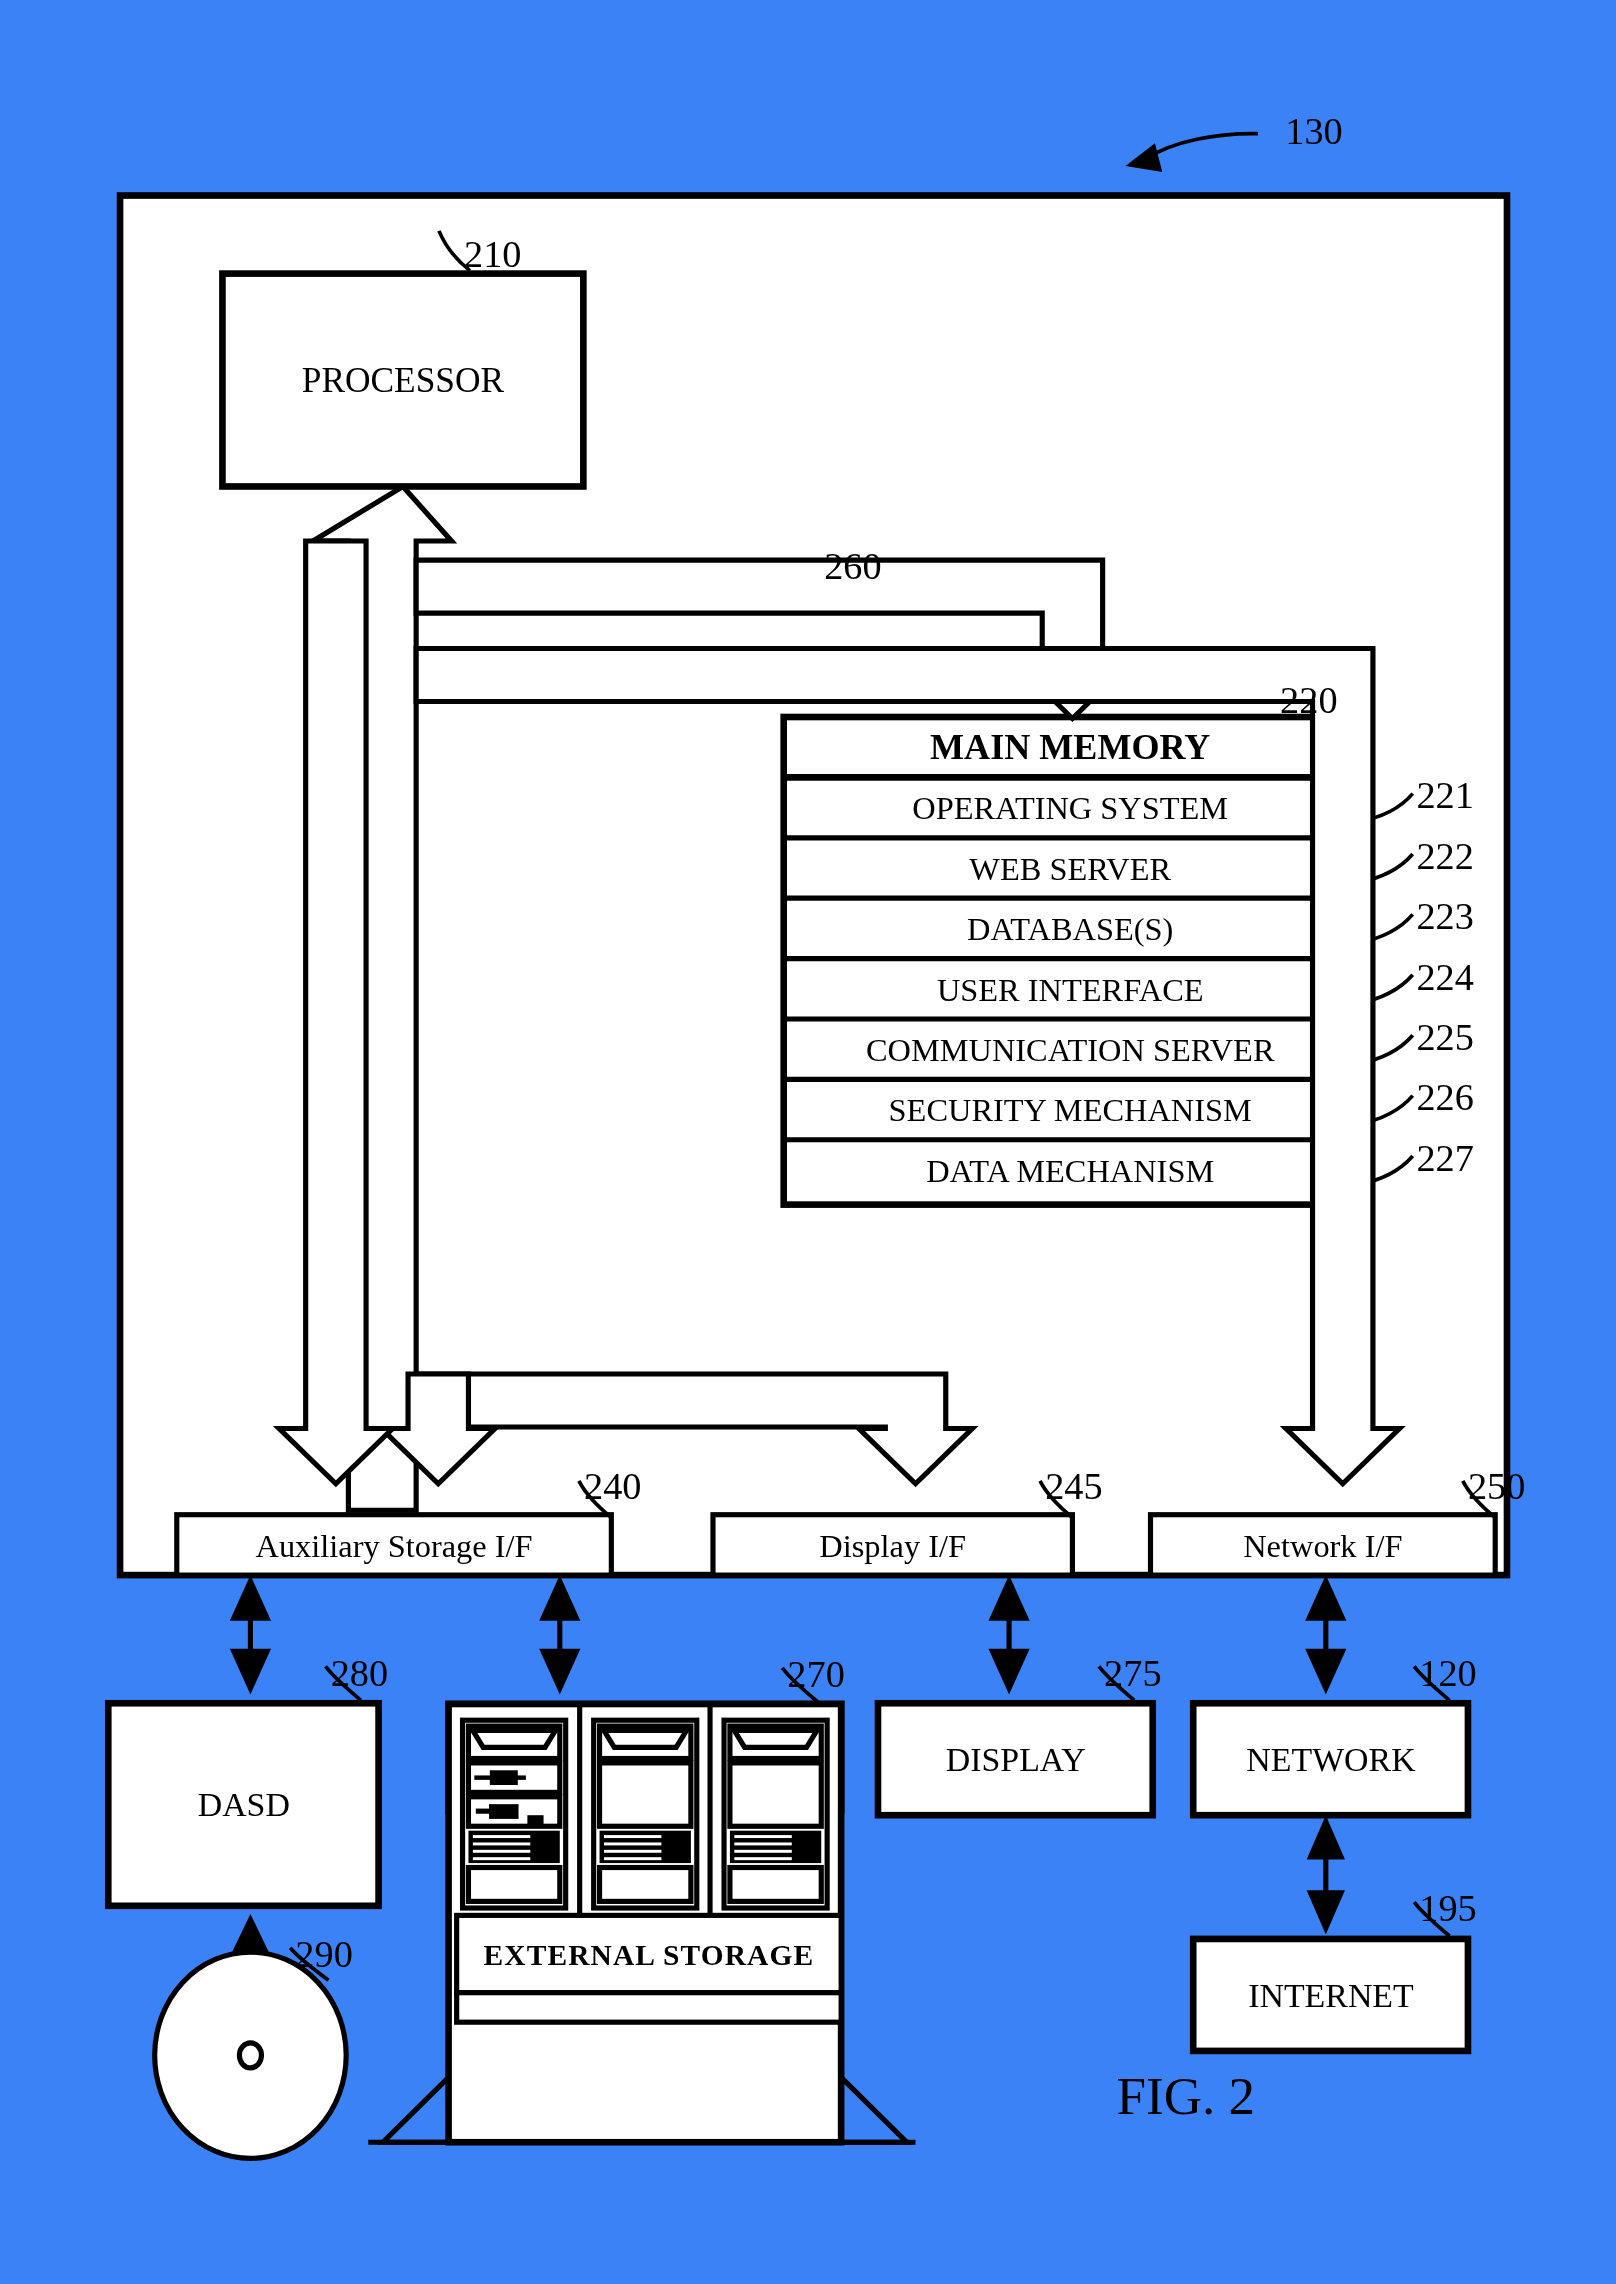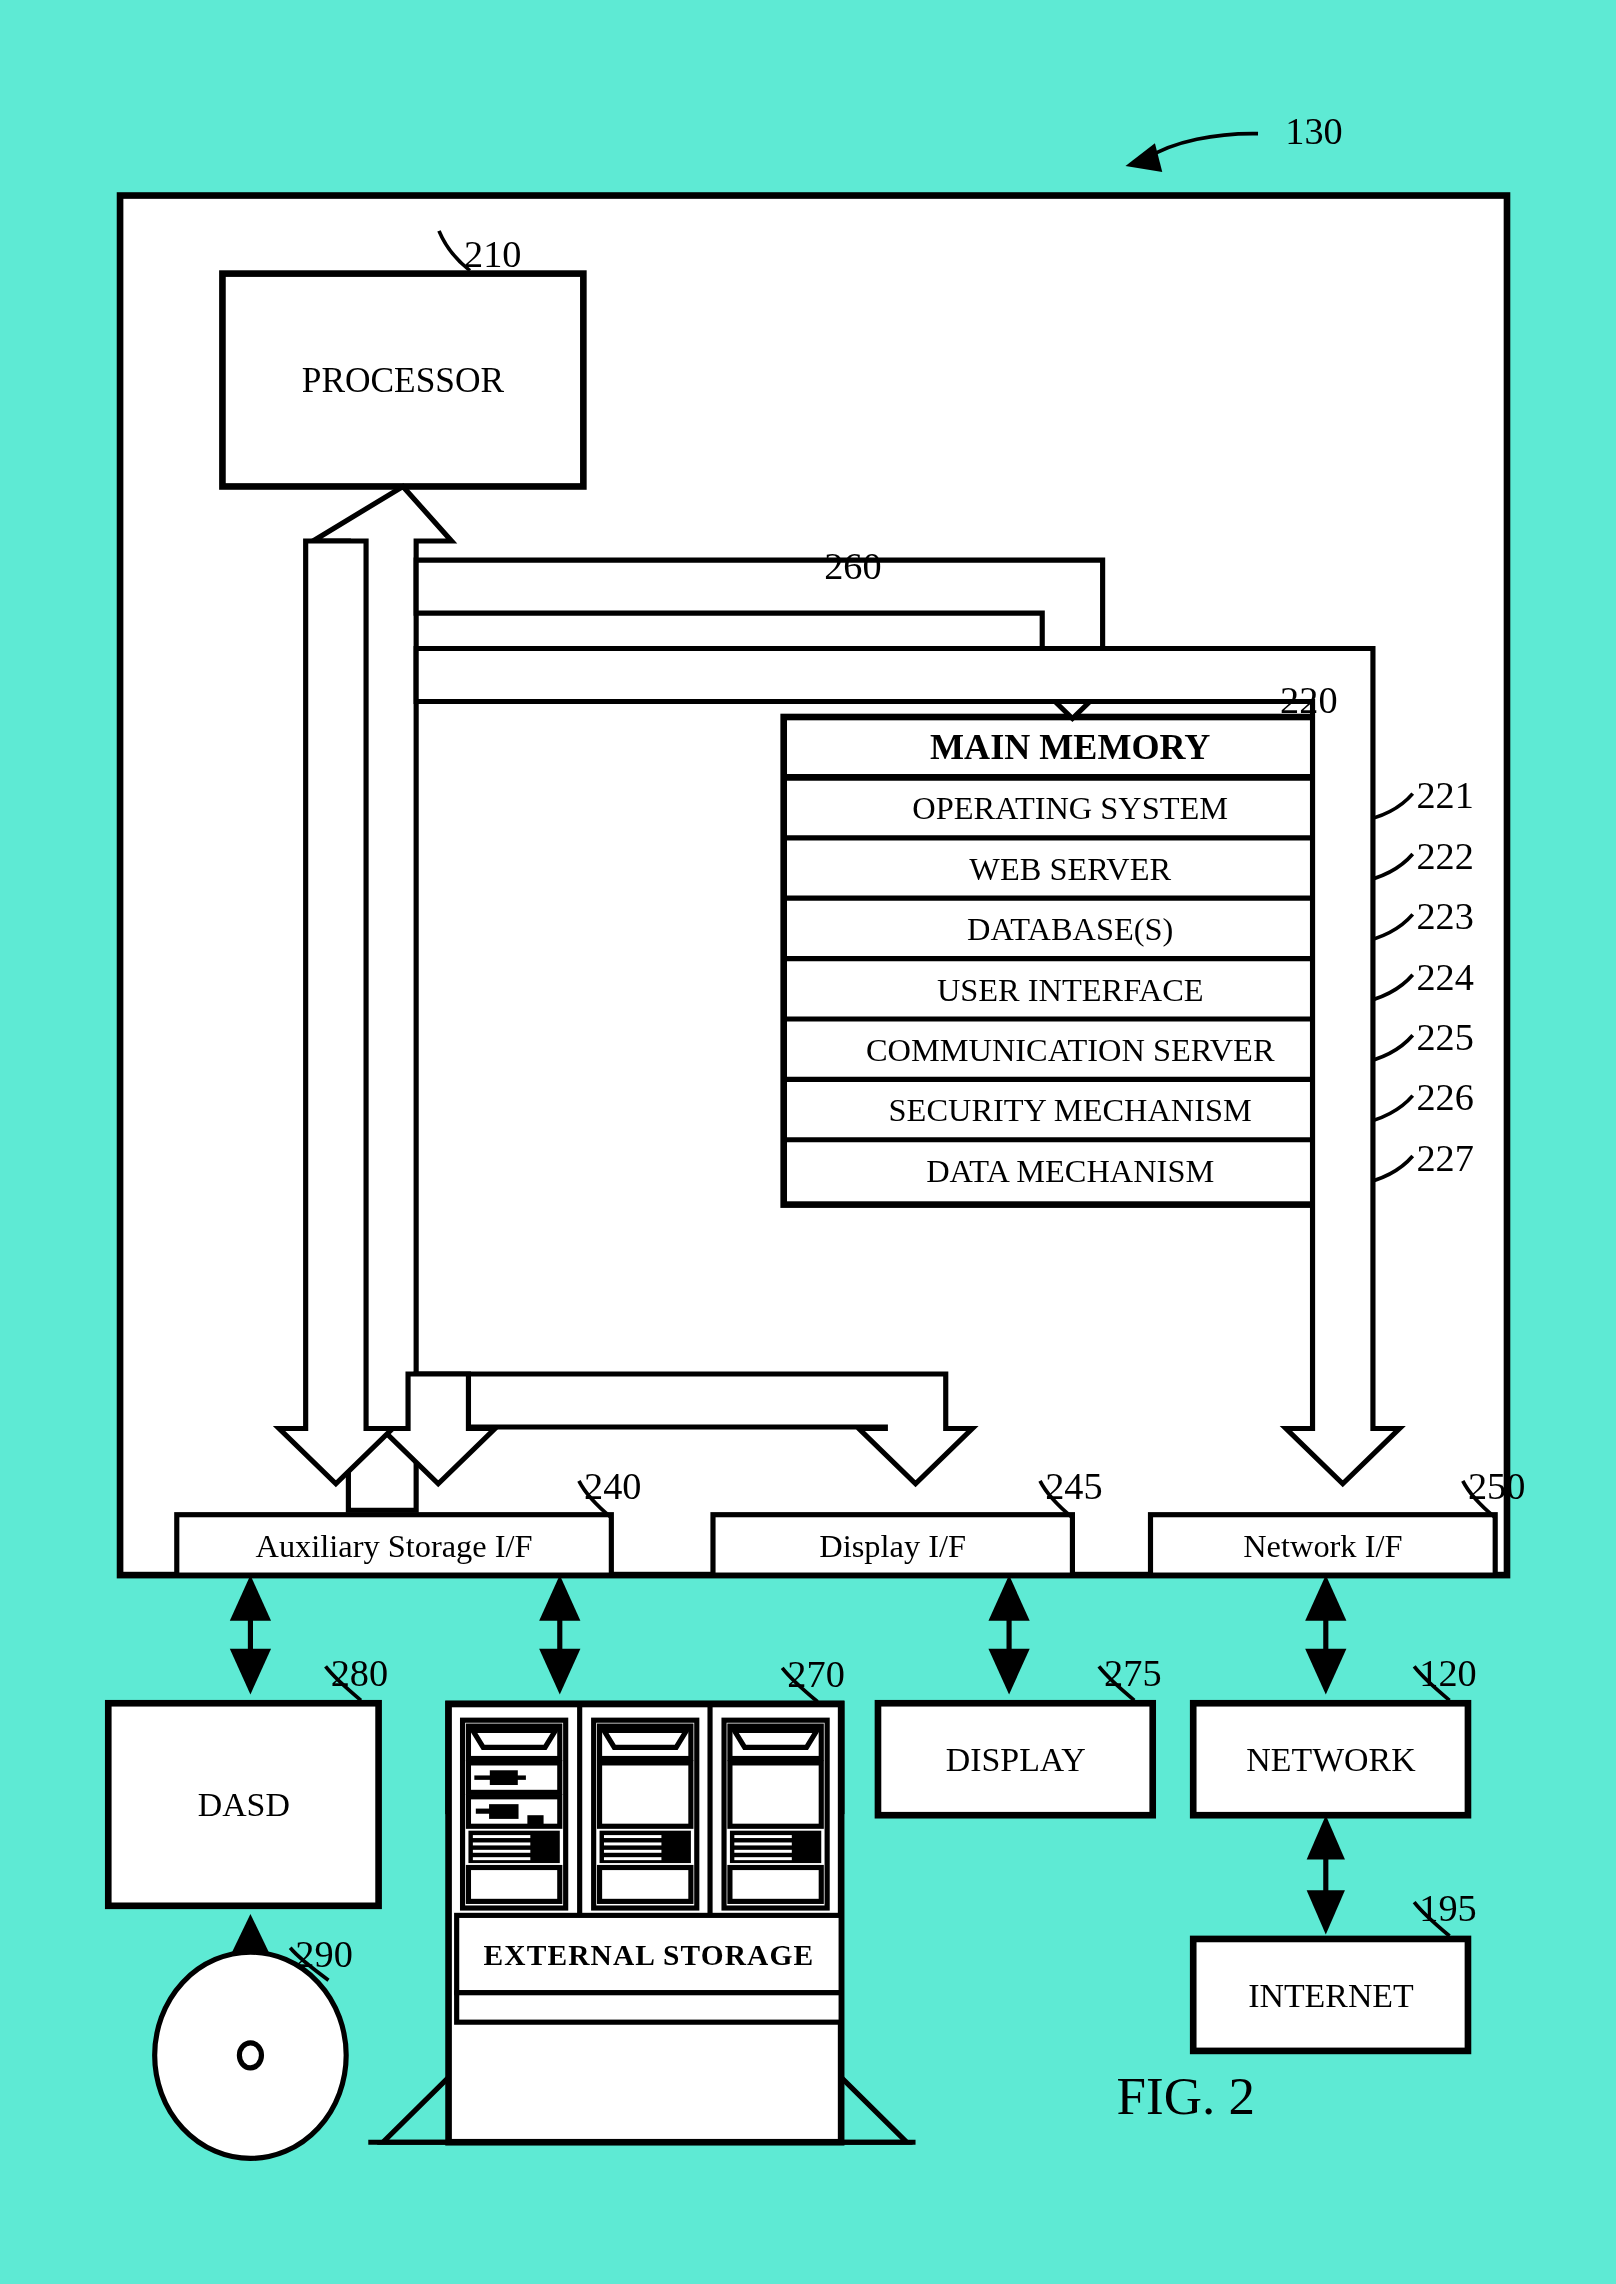--- a/index.html
+++ b/index.html
@@ -4,21 +4,21 @@
 <style>
   html, body {
     margin: 0;
     padding: 0;
     background: #ffffff;
   }
   #page {
     position: relative;
     width: 1616px;
     height: 2284px;
-    background: #5eead4;
+    background: #3b82f6;
     overflow: hidden;
     font-family: "Liberation Serif", "DejaVu Serif", serif;
   }
   svg.figure {
     position: absolute;
     top: 0;
     left: 0;
     width: 1616px;
     height: 2284px;
   }

